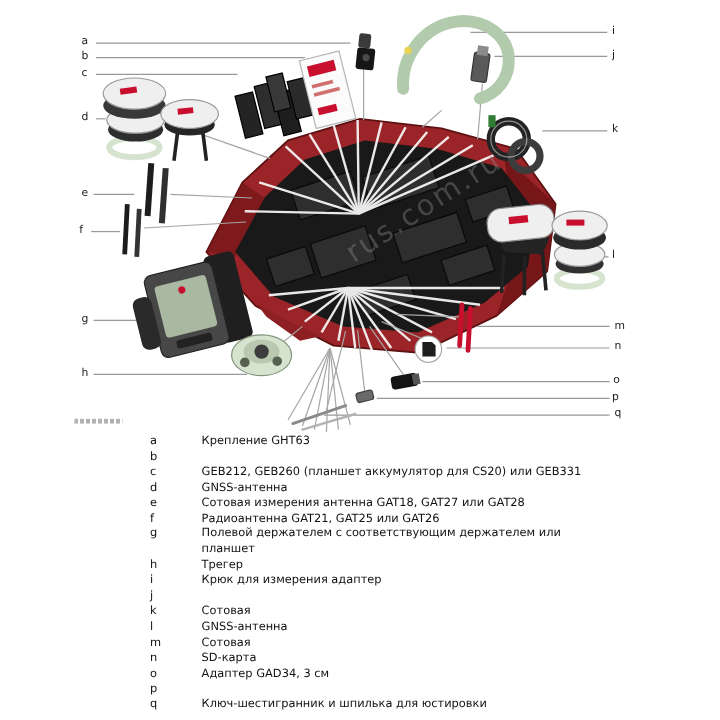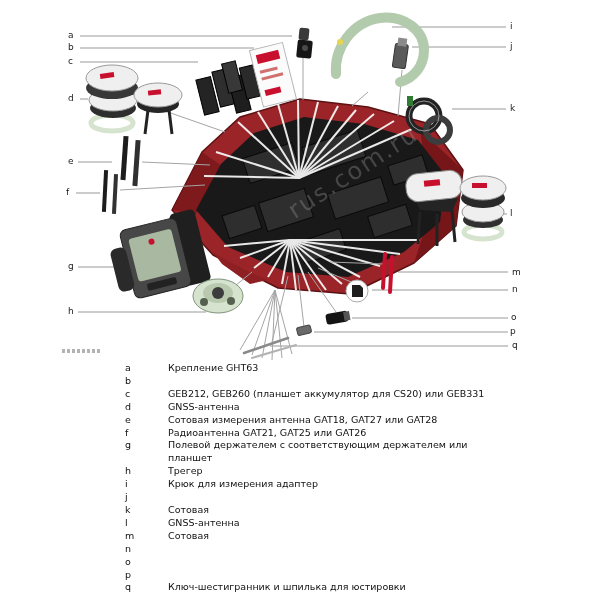--- a/index.html
+++ b/index.html
@@ -319,24 +319,26 @@
       <span class="legend-text">GNSS-антенна</span>
     </div>
 
     <div class="legend-row">
       <span class="legend-letter">m</span>
       <span class="legend-text">Сотовая</span>
     </div>
 
     <div class="legend-row">
       <span class="legend-letter">n</span>
+      <span class="legend-text">SD-карта</span>
     </div>
 
     <div class="legend-row">
       <span class="legend-letter">o</span>
+      <span class="legend-text">Адаптер GAD34, 3 см</span>
     </div>
 
     <div class="legend-row">
       <span class="legend-letter">p</span>
     </div>
 
     <div class="legend-row">
       <span class="legend-letter">q</span>
       <span class="legend-text">Ключ-шестигранник и шпилька для юстировки</span>
     </div>

